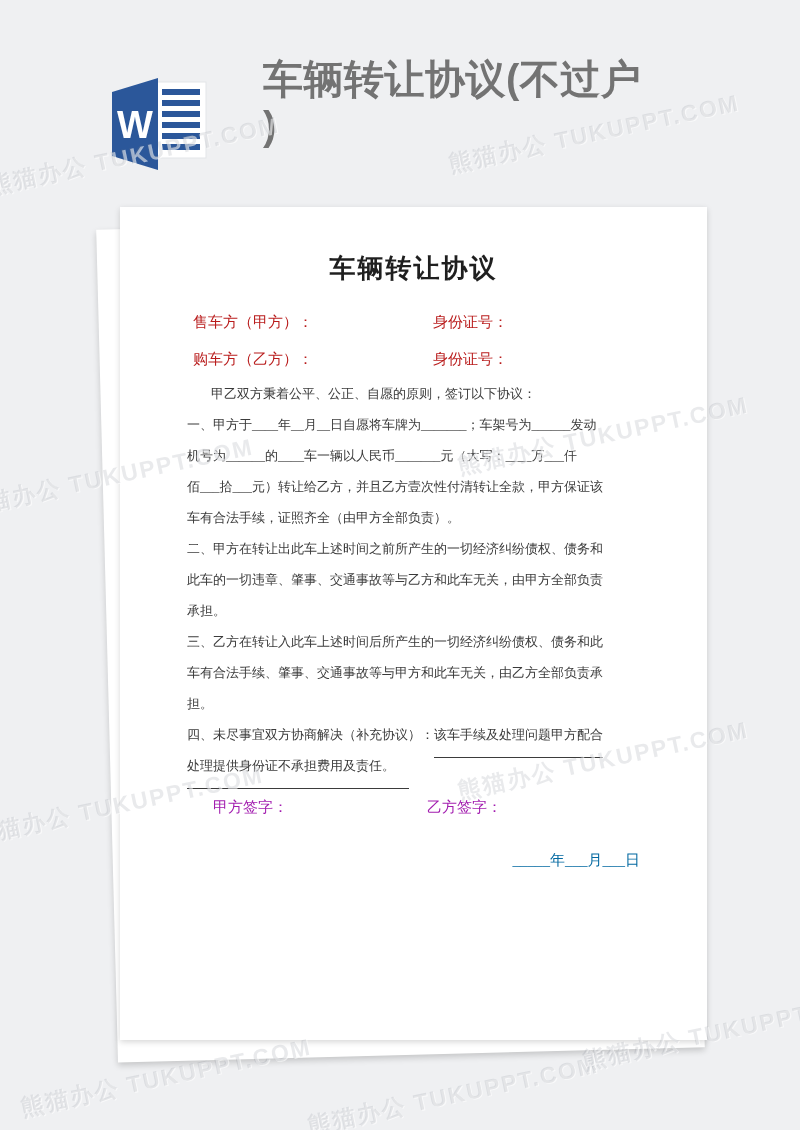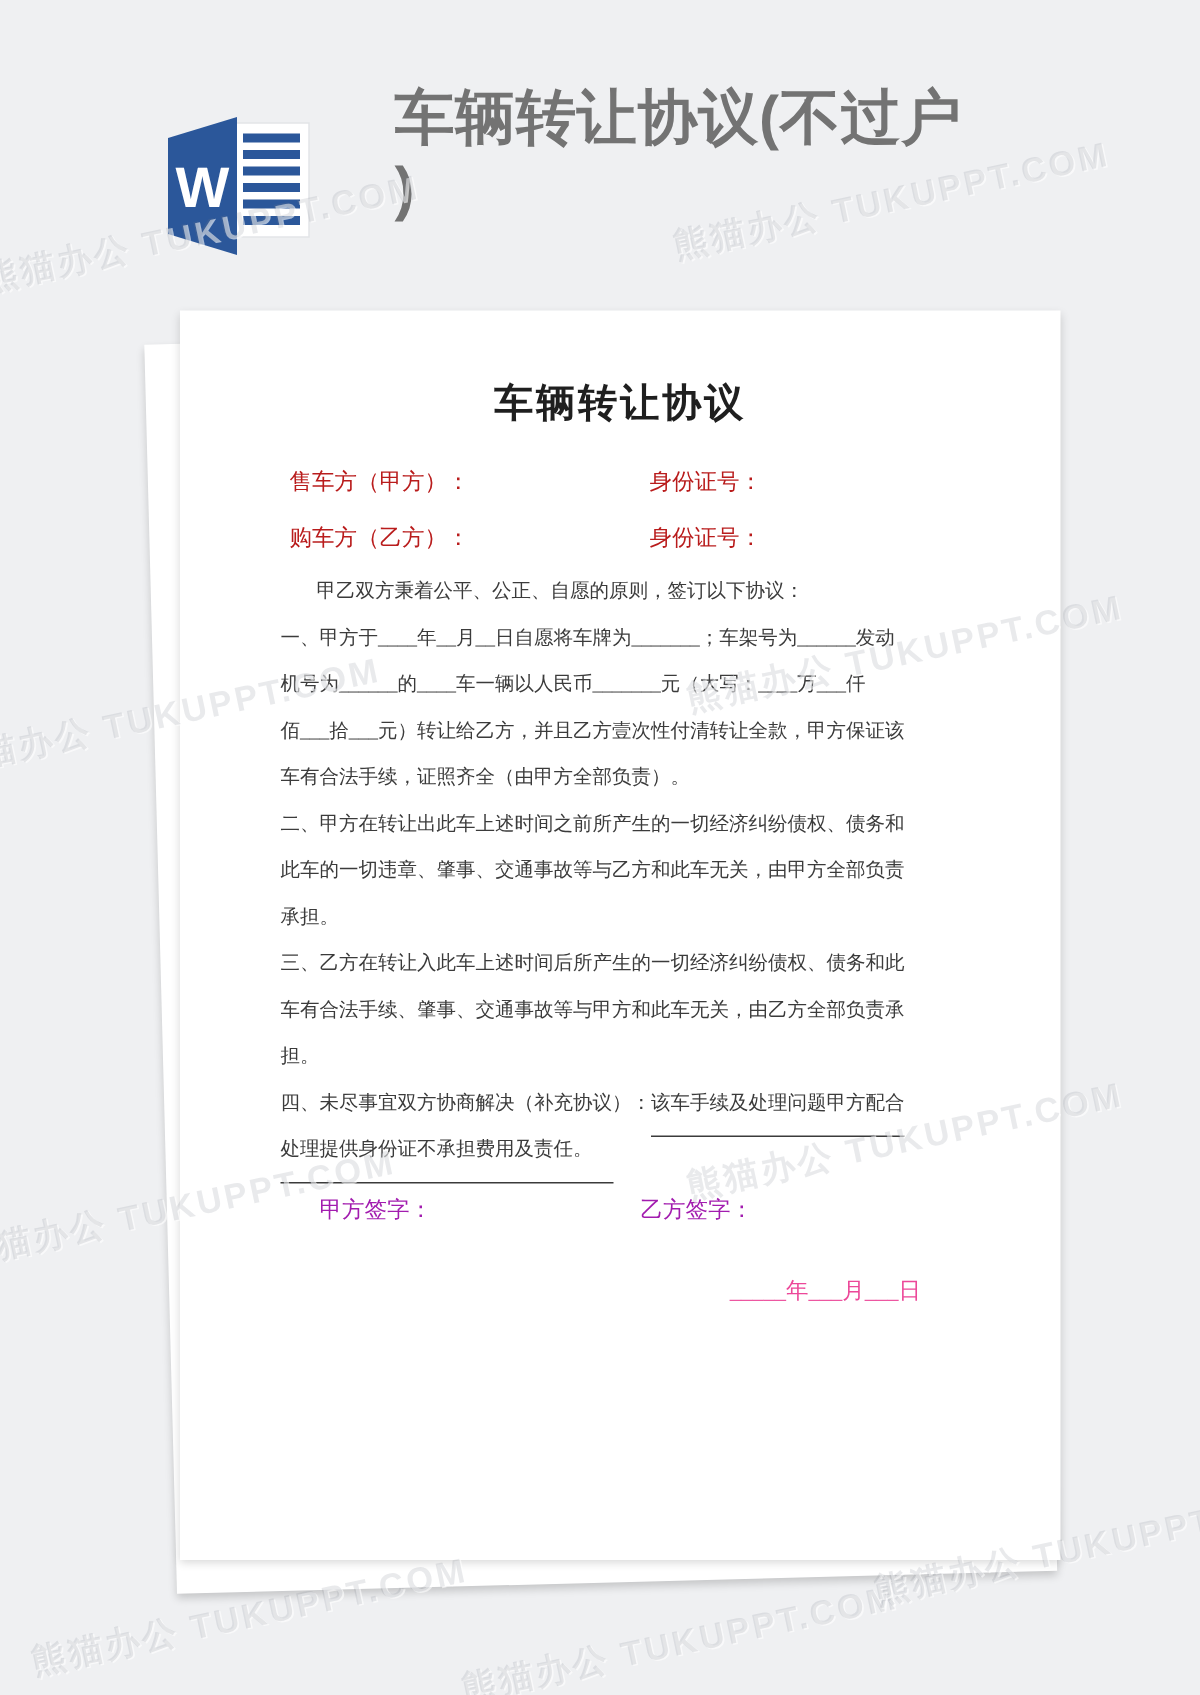--- a/index.html
+++ b/index.html
@@ -49,22 +49,22 @@
   .para-line.indent { padding-left:91px; }
 
   .ul { border-bottom:1px solid #3b3b3b; padding-bottom:15px; }
   .ul-tail { padding-right:14px; }
 
   .sig { padding-left:93px; margin-top:10px; font-size:15px; color:#a21caf; }
   .sig .row { height:32px; line-height:32px; white-space:nowrap; }
   .sig .col-l { display:inline-block; width:214px; }
 
   .date-line {
-    margin-top:28px; padding-right:93px; text-align:right;
-    font-size:15px; color:#ec4899;
+    margin-top:28px; padding-right:67px; text-align:right;
+    font-size:15px; color:#0369a1;
   }
 
   
   .wm {
     position:absolute; white-space:nowrap; z-index:6; pointer-events:none;
     font-family:"Liberation Sans","DejaVu Sans",sans-serif;
     font-weight:bold; font-size:23px; letter-spacing:2px;
     color:rgba(120,126,136,0.16);
     text-shadow:1px 1px 0 rgba(255,255,255,0.6);
     transform:rotate(-12deg);

